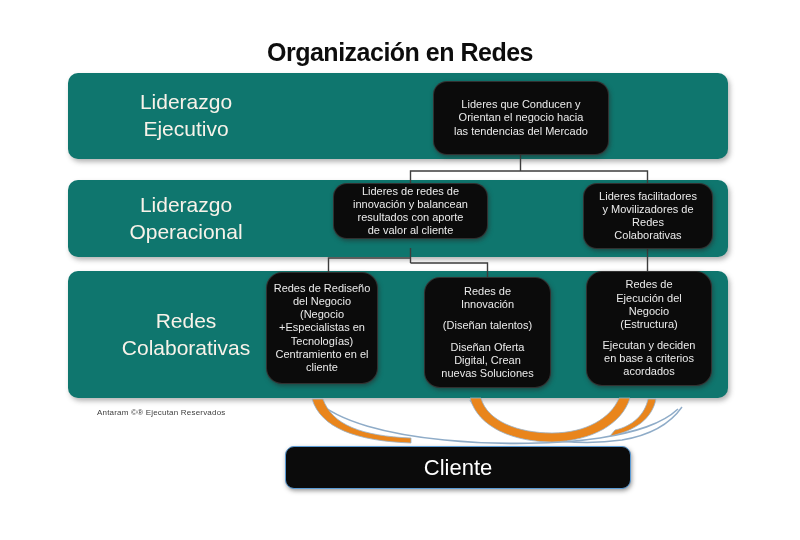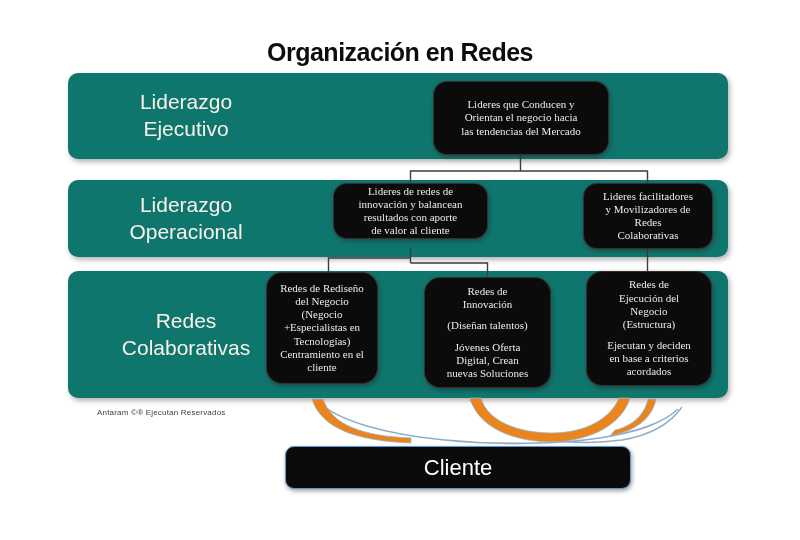--- a/index.html
+++ b/index.html
@@ -23,21 +23,21 @@
   }
   #band-executive{top:73px;height:86px;}
   #band-operational{top:180px;height:77px;}
   #band-collaborative{top:271px;height:127px;}
   .node{
     position:absolute;background:#0B0B0B;border-radius:14px;z-index:10;
     display:flex;flex-direction:column;align-items:center;justify-content:center;
     text-align:center;color:#EBEBEB;font-size:11px;line-height:1.2;
     box-shadow:1px 2px 4px rgba(40,40,40,0.55);
     border:1px solid rgba(120,120,120,0.35);
-    padding:4px 4px;box-sizing:border-box;font-family:Liberation Serif, serif;
+    padding:4px 4px;box-sizing:border-box;
   }
   .node .txt{white-space:pre-line;}
   .node p{margin:4px 0;white-space:pre-line;}
   #node-executive{left:433px;top:81px;width:176px;height:74px;}
   #node-op-left{left:333px;top:183px;width:155px;height:56px;}
   #node-op-right{left:583px;top:183px;width:130px;height:66px;}
   #node-redesign{left:266px;top:272px;width:112px;height:112px;border-radius:16px;}
   #node-innovation{left:424px;top:277px;width:127px;height:111px;border-radius:16px;}
   #node-execution{left:586px;top:271px;width:126px;height:115px;border-radius:16px;}
   .overlay{position:absolute;left:0;top:0;z-index:5;pointer-events:none;}
@@ -108,21 +108,21 @@
 (Negocio
 +Especialistas en
 Tecnologías)
 Centramiento en el
 cliente</div>
 </div>
 <div class="node" id="node-innovation">
   <p>Redes  de
 Innovación</p>
   <p>(Diseñan talentos)</p>
-  <p>Jóvenes Oferta
+  <p>Diseñan Oferta
 Digital, Crean
 nuevas Soluciones</p>
 </div>
 <div class="node" id="node-execution">
   <p>Redes de
 Ejecución del
 Negocio
 (Estructura)</p>
   <p>Ejecutan y deciden
 en base a criterios

